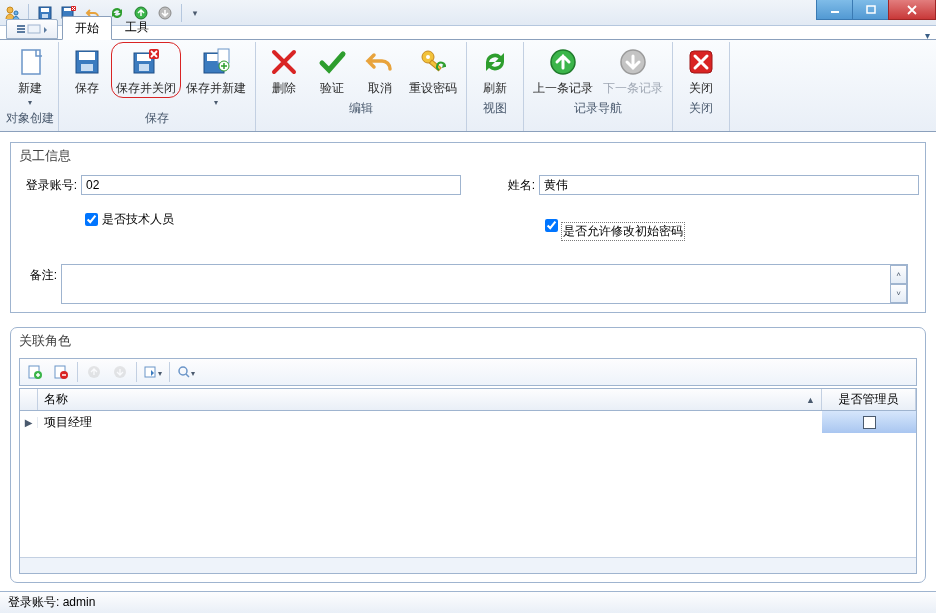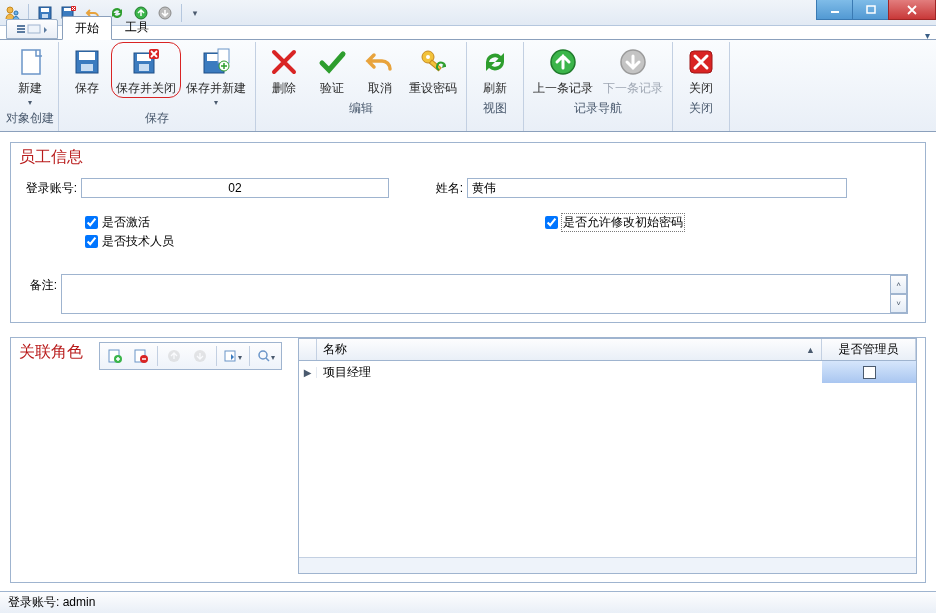--- a/index.html
+++ b/index.html
@@ -32,40 +32,40 @@
 .rbtn { display:flex; flex-direction:column; align-items:center; justify-content:flex-start; padding:3px 4px 0; border:1px solid transparent; cursor:pointer; min-width:48px; }
 .rbtn .ic { width:32px; height:32px; display:flex; align-items:center; justify-content:center; }
 .rbtn .txt { margin-top:2px; font-size:12px; color:#2b2b2b; white-space:nowrap; text-align:center; }
 .rbtn.split .dd { font-size:8px; color:#4a5a6e; margin-top:1px; }
 .rbtn.disabled .txt { color:#9fa7b3; }
 .rbtn.highlighted { border:1px solid #d92424; border-radius:12px; }
 
 
 .content { padding: 10px 10px 0 10px; height: calc(613px - 26px - 22px - 92px - 22px); overflow:hidden; display:flex; flex-direction:column; gap:14px; }
 .panel { border:1px solid #9fb4cf; background:#fff; }
-.panel .ptitle { padding:4px 8px; color:#b91c1c; font-size:16px; }
+.panel .ptitle { padding:4px 8px; color:#404040; font-size:13px; }
 .formgrid { padding:6px 10px 8px; }
 .row { display:flex; align-items:center; margin-bottom:16px; }
 .lbl { width:60px; text-align:right; padding-right:4px; }
 .inp { height:20px; border:1px solid #9fb4cf; padding:1px 4px; font-family:inherit; font-size:12px; }
-.col1 .inp { width:308px;text-align:center; }
+.col1 .inp { width:380px; }
 .col2 { margin-left:38px; }
 .col2 .inp { width:380px; }
 .chkrow { margin-left:64px; display:flex; align-items:center; gap:4px; margin-bottom:2px; }
 .chkrow input { width:13px; height:13px; }
 .chklabel { }
-.chklabel.dotfocus { outline:1px dotted #7a7a7a; outline-offset:0px; padding:0 1px; }
+.chklabel.dotfocus { outline:1px dotted #7a7a7a; outline-offset:0px; padding:0 1px;margin-top:12px; }
 .memo { display:flex; align-items:flex-start; }
 .memo .lbl { padding-top:3px; }
 .memo .memobox { width:847px; height:40px; border:1px solid #9fb4cf; position:relative; }
 .memo .spin { position:absolute; right:0; top:0; bottom:0; width:17px; display:flex; flex-direction:column; }
 .memo .spin button { flex:1; border:1px solid #9fb4cf; background:linear-gradient(#fdfdfe,#e4ecf6); font-size:8px; color:#4a5a6e; cursor:pointer; }
 
 
-.rolewrap { flex:1; display:flex; flex-direction:row; }
+.rolewrap { flex:1; display:flex; flex-direction:column;border-radius:7px; }
 .rolebar { height:28px; border:1px solid #9fb4cf; margin:4px 8px 2px; display:flex; align-items:center; padding:0 3px; gap:2px; background:linear-gradient(#fdfdfe,#eef3fa); }
 .rolebar button { width:24px; height:22px; border:1px solid transparent; background:none; cursor:pointer; display:flex; align-items:center; justify-content:center; padding:0; }
 .rolebar button.disabled { opacity:0.4; cursor:default; }
 .rolebar .vsep { width:1px; height:20px; background:#c3d0e2; margin:0 2px; }
 .grid { margin:0 8px 8px; border:1px solid #9fb4cf; flex:1; display:flex; flex-direction:column; background:#fff; }
 .ghead { display:flex; background:linear-gradient(#fdfdfe,#e9eff7); border-bottom:1px solid #9fb4cf; height:22px; }
 .ghead .ghcell { border-right:1px solid #c3d0e2; display:flex; align-items:center; padding:0 6px; font-size:12px; }
 .ghead .ghsel { width:18px; }
 .ghead .ghname { flex:1; position:relative; }
 .ghead .ghname .sort { position:absolute; right:6px; font-size:9px; color:#4a5a6e; }
@@ -337,24 +337,20 @@
         </div>
         <div class="col2" style="display:flex;align-items:center;">
           <span class="lbl" style="width:40px;">姓名:</span>
           <input class="inp" value="黄伟" style="">
         </div>
       </div>
       <div style="display:flex;">
         <div style="width:446px;">
           <div class="chkrow">
             <input type="checkbox" checked="" style="">
-            <span class="chklabel">是否激活</span>
-          </div>
-          <div class="chkrow">
-            <input type="checkbox" checked="" style="">
             <span class="chklabel">是否技术人员</span>
           </div>
         </div>
         <div>
           <div class="chkrow" style="margin-left:78px;">
             <input type="checkbox" checked="" style="">
             <span class="chklabel dotfocus">是否允许修改初始密码</span>
           </div>
         </div>
       </div>

